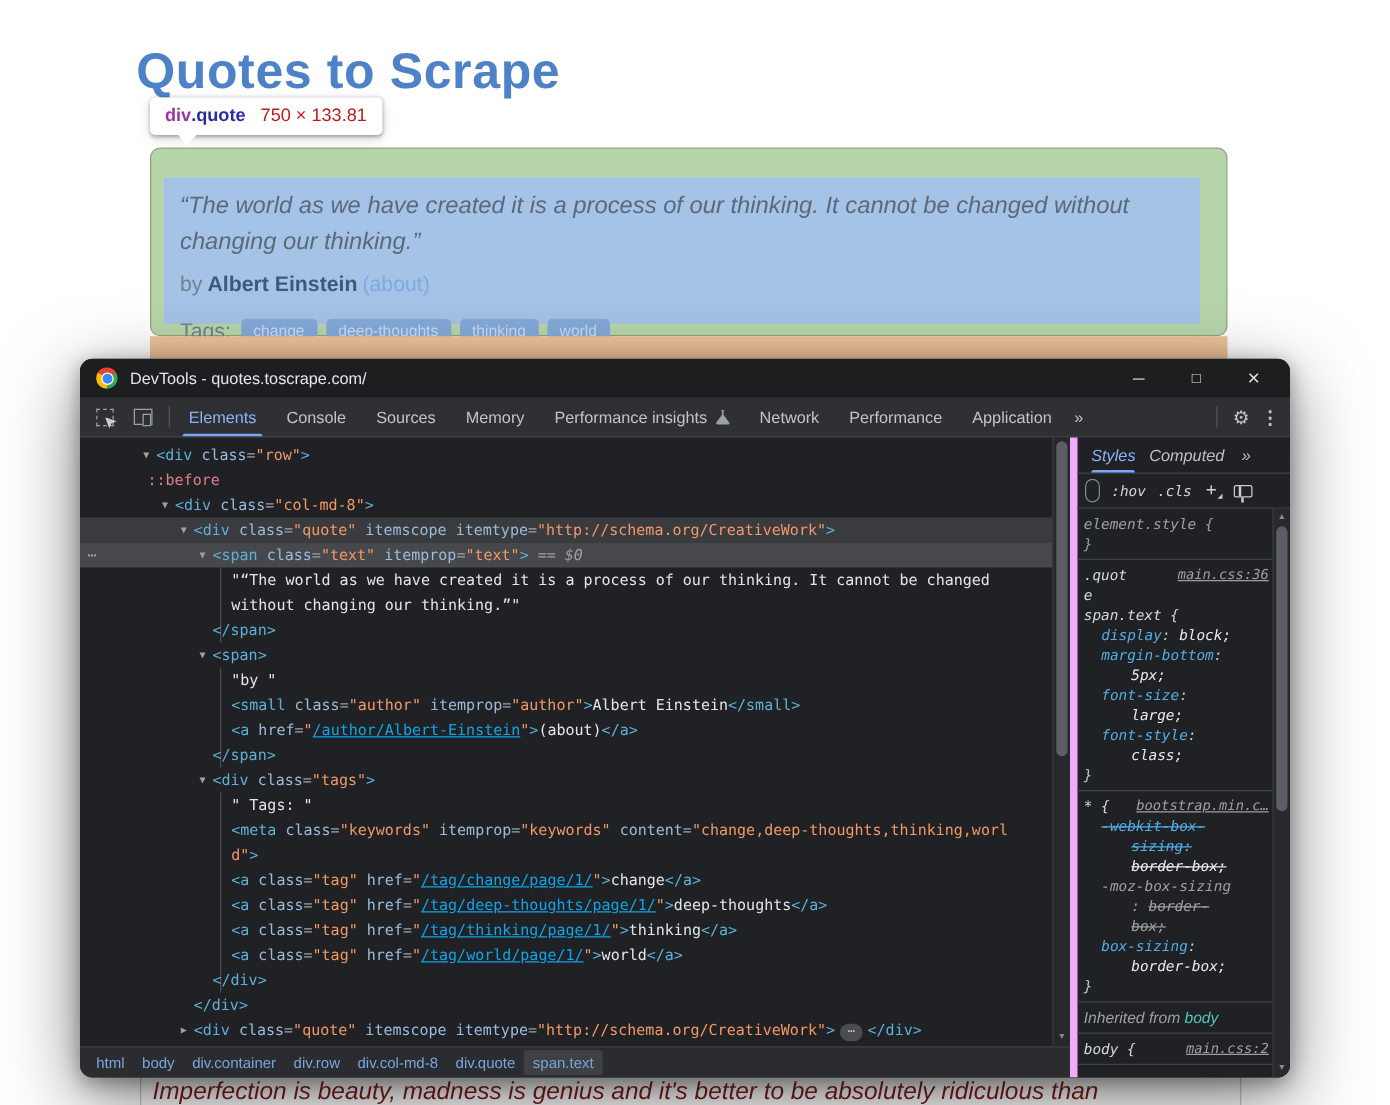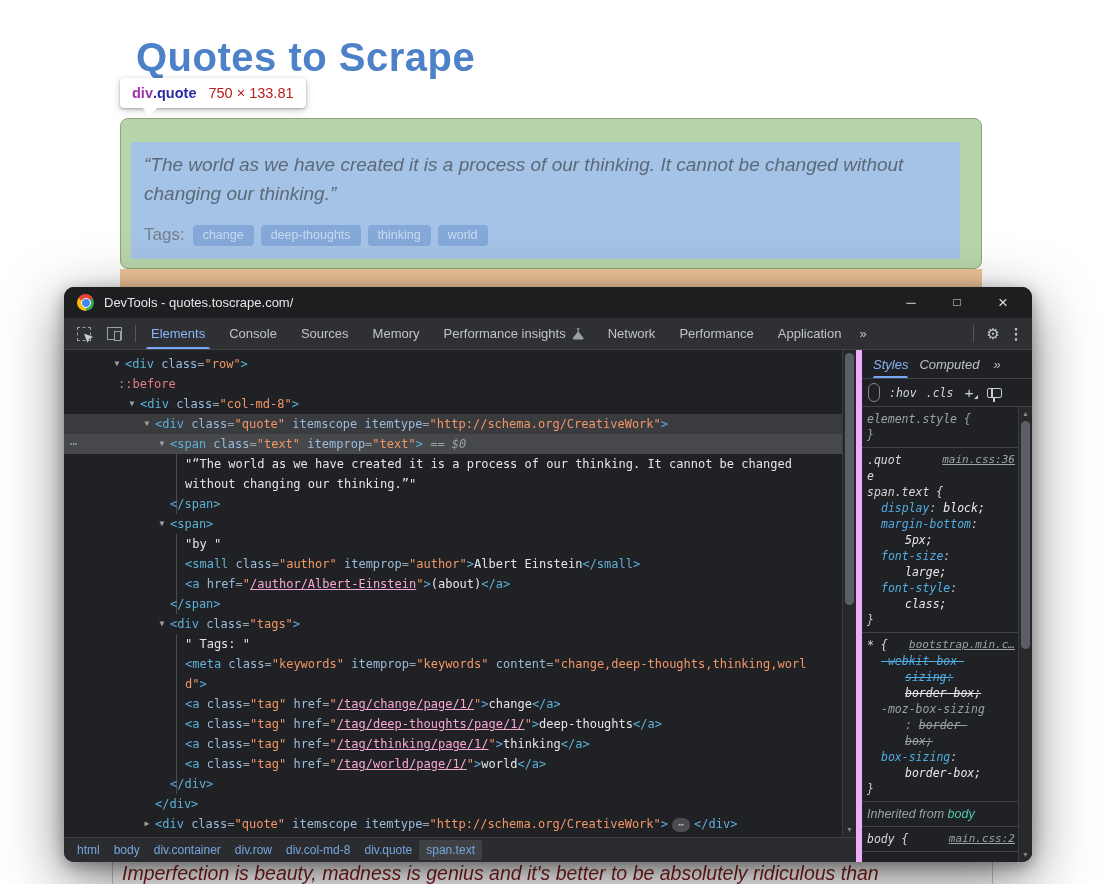--- a/index.html
+++ b/index.html
@@ -1,20 +1,20 @@
 <!DOCTYPE html>
 <html><head>
 <meta charset="utf-8">
 <style>
   html,body{margin:0;padding:0;}
   body{width:1112px;height:884px;overflow:hidden;background:#fff;position:relative;
        font-family:"Liberation Sans",sans-serif;}
 
   
-  .page-title{position:absolute;left:136px;top:8px;font-size:40px;font-weight:bold;
+  .page-title{position:absolute;left:109px;top:8px;font-size:40px;font-weight:bold;
               color:#4e82c8;letter-spacing:.5px;}
   .tooltip{position:absolute;left:120px;top:78px;height:30px;background:#fff;border-radius:4px;
            box-shadow:0 1px 3px rgba(0,0,0,.3),0 3px 10px rgba(0,0,0,.15);
            display:flex;align-items:center;padding:0 12px;z-index:6;}
   .tt-tag{font-weight:bold;font-size:14.5px;color:#9d32a8;}
   .tt-class{font-weight:bold;font-size:14.5px;color:#2b2ba5;}
   .tt-dims{color:#b91c1c;font-size:14.5px;margin-left:12px;}
   .tt-caret{position:absolute;left:22px;top:29px;width:16px;height:10px;background:#fff;
             clip-path:polygon(0 0,100% 0,45% 100%);}
 
@@ -76,21 +76,21 @@
   .tree-wrap{flex:1;display:flex;min-height:0;}
   .tree{flex:1;padding-top:4px;font-family:"DejaVu Sans Mono",monospace;font-size:12px;
         position:relative;overflow:hidden;}
   .tr{height:20px;line-height:20px;white-space:pre;position:relative;}
   .tr.hover{background:#3a3b3f;}
   .tr.sel{background:#47484c;}
   .arrow{position:absolute;color:#9aa0a6;font-size:8px;width:12px;text-align:center;top:0;}
   .gutter{position:absolute;left:6px;color:#9aa0a6;letter-spacing:1px;}
   .guide{position:absolute;width:1px;background:#4a4c4f;left:112px;}
   .tk-t{color:#5db0d7;} .tk-a{color:#9bbbdc;} .tk-v{color:#f29766;}
-  .tk-l{color:#f9a8d4;text-decoration:underline;}
+  .tk-l{color:#0ea5e9;text-decoration:underline;}
   .tk-p{color:#9aa0a6;} .tk-x{color:#e3e5e8;} .tk-ps{color:#e17d8e;}
   .tk-e{color:#9aa0a6;font-style:italic;}
   .tk-pill{display:inline-block;background:#4a4c50;color:#c2c5c9;border-radius:8px;
            padding:0 6px;margin:0 4px;font-size:10px;line-height:14px;}
   .tree-scroll{width:13px;flex:0 0 13px;background:#27282b;border-left:1px solid #3a3b3e;position:relative;}
   .tree-thumb{position:absolute;left:2px;top:3px;width:9px;height:252px;background:#5b5e63;border-radius:5px;}
   .scroll-arrow{position:absolute;left:0;width:13px;text-align:center;color:#85878b;font-size:7px;line-height:10px;}
 
   .crumbs{height:24px;flex:0 0 24px;background:#2b2c2f;border-top:1px solid #404144;
           display:flex;align-items:center;font-size:12px;color:#75a6dd;padding-left:6px;}
@@ -143,20 +143,23 @@
   <div class="tooltip">
     <span class="tt-tag">div</span>
       <span class="tt-class">.quote</span>
     <span class="tt-dims">750 × 133.81</span>
     <span class="tt-caret"></span>
   </div>
 
   <div class="q-pad">
     <div class="q-content">
       <div class="q-text">“The world as we have created it is a process of our thinking. It cannot be changed without changing our thinking.”</div>
+      <div class="q-by">
+        <span>by</span><span class="q-author">Albert Einstein</span><span class="q-about">(about)</span>
+      </div>
       <div class="q-tags">
         <span>Tags:</span>
         <span id="quote-tags" style="display:flex;gap:7px;">
             <span class="q-tag">change</span>
             <span class="q-tag">deep-thoughts</span>
             <span class="q-tag">thinking</span>
             <span class="q-tag">world</span>
           </span>
       </div>
     </div>

